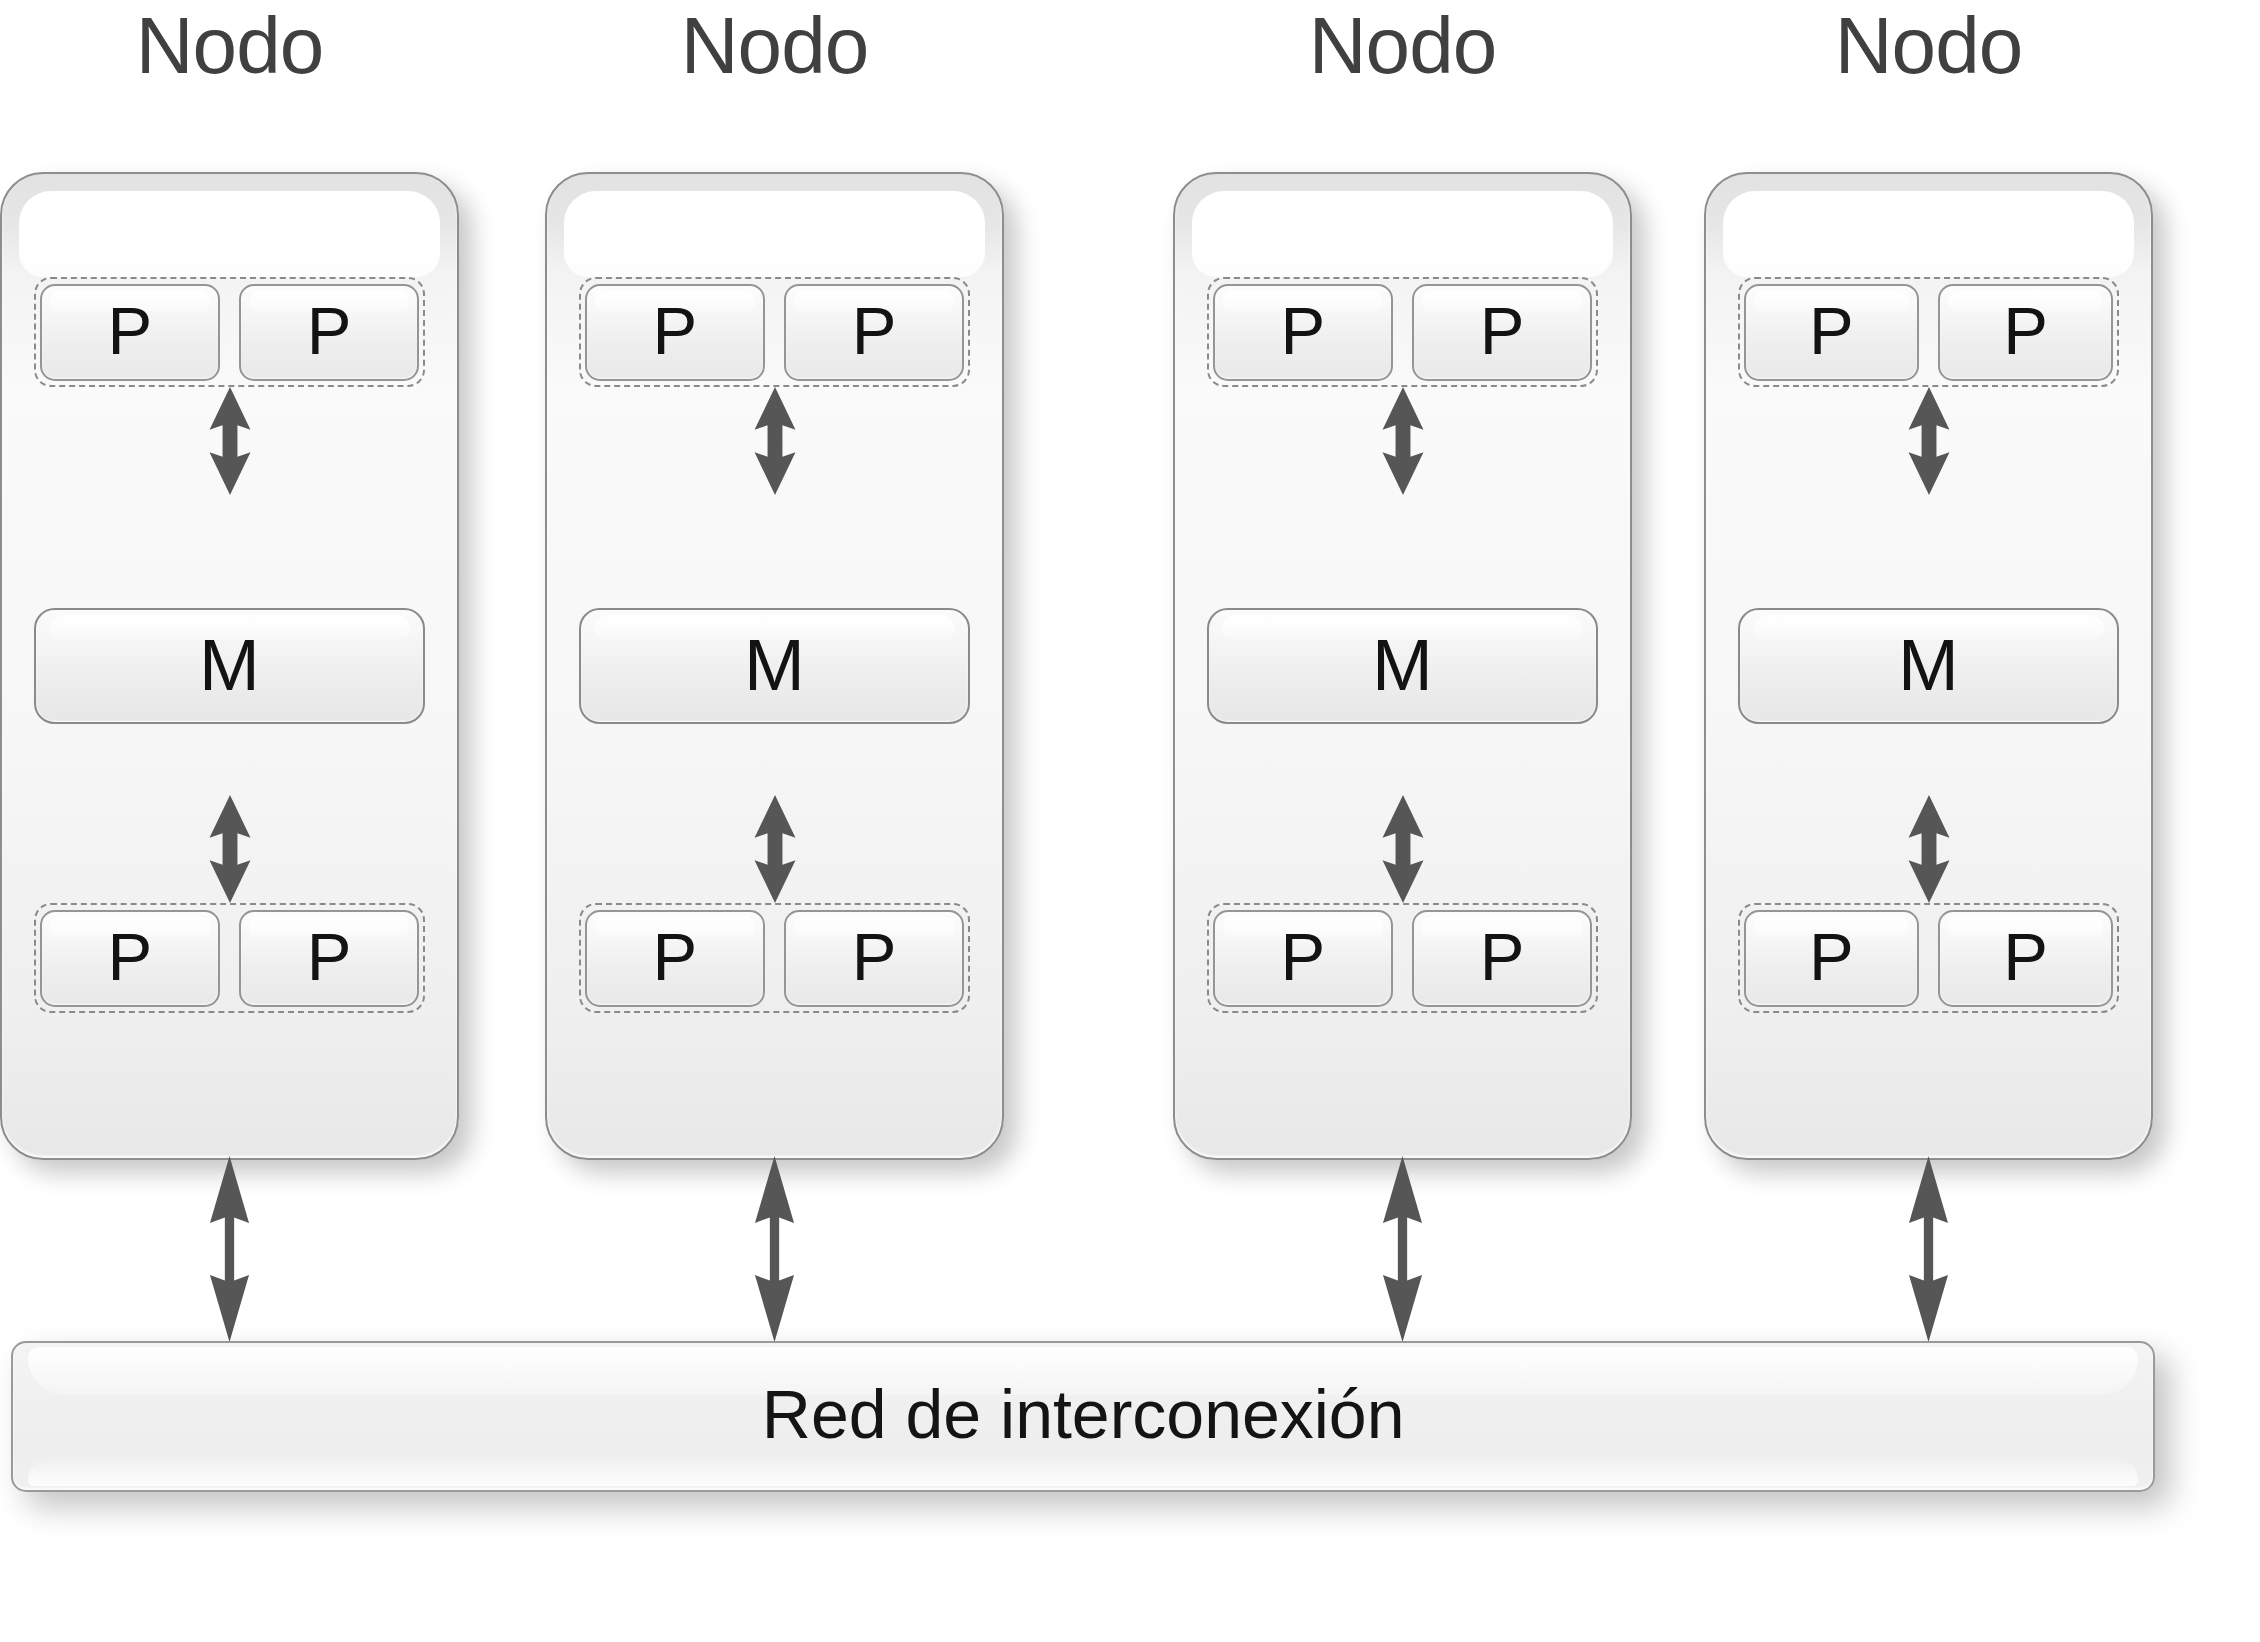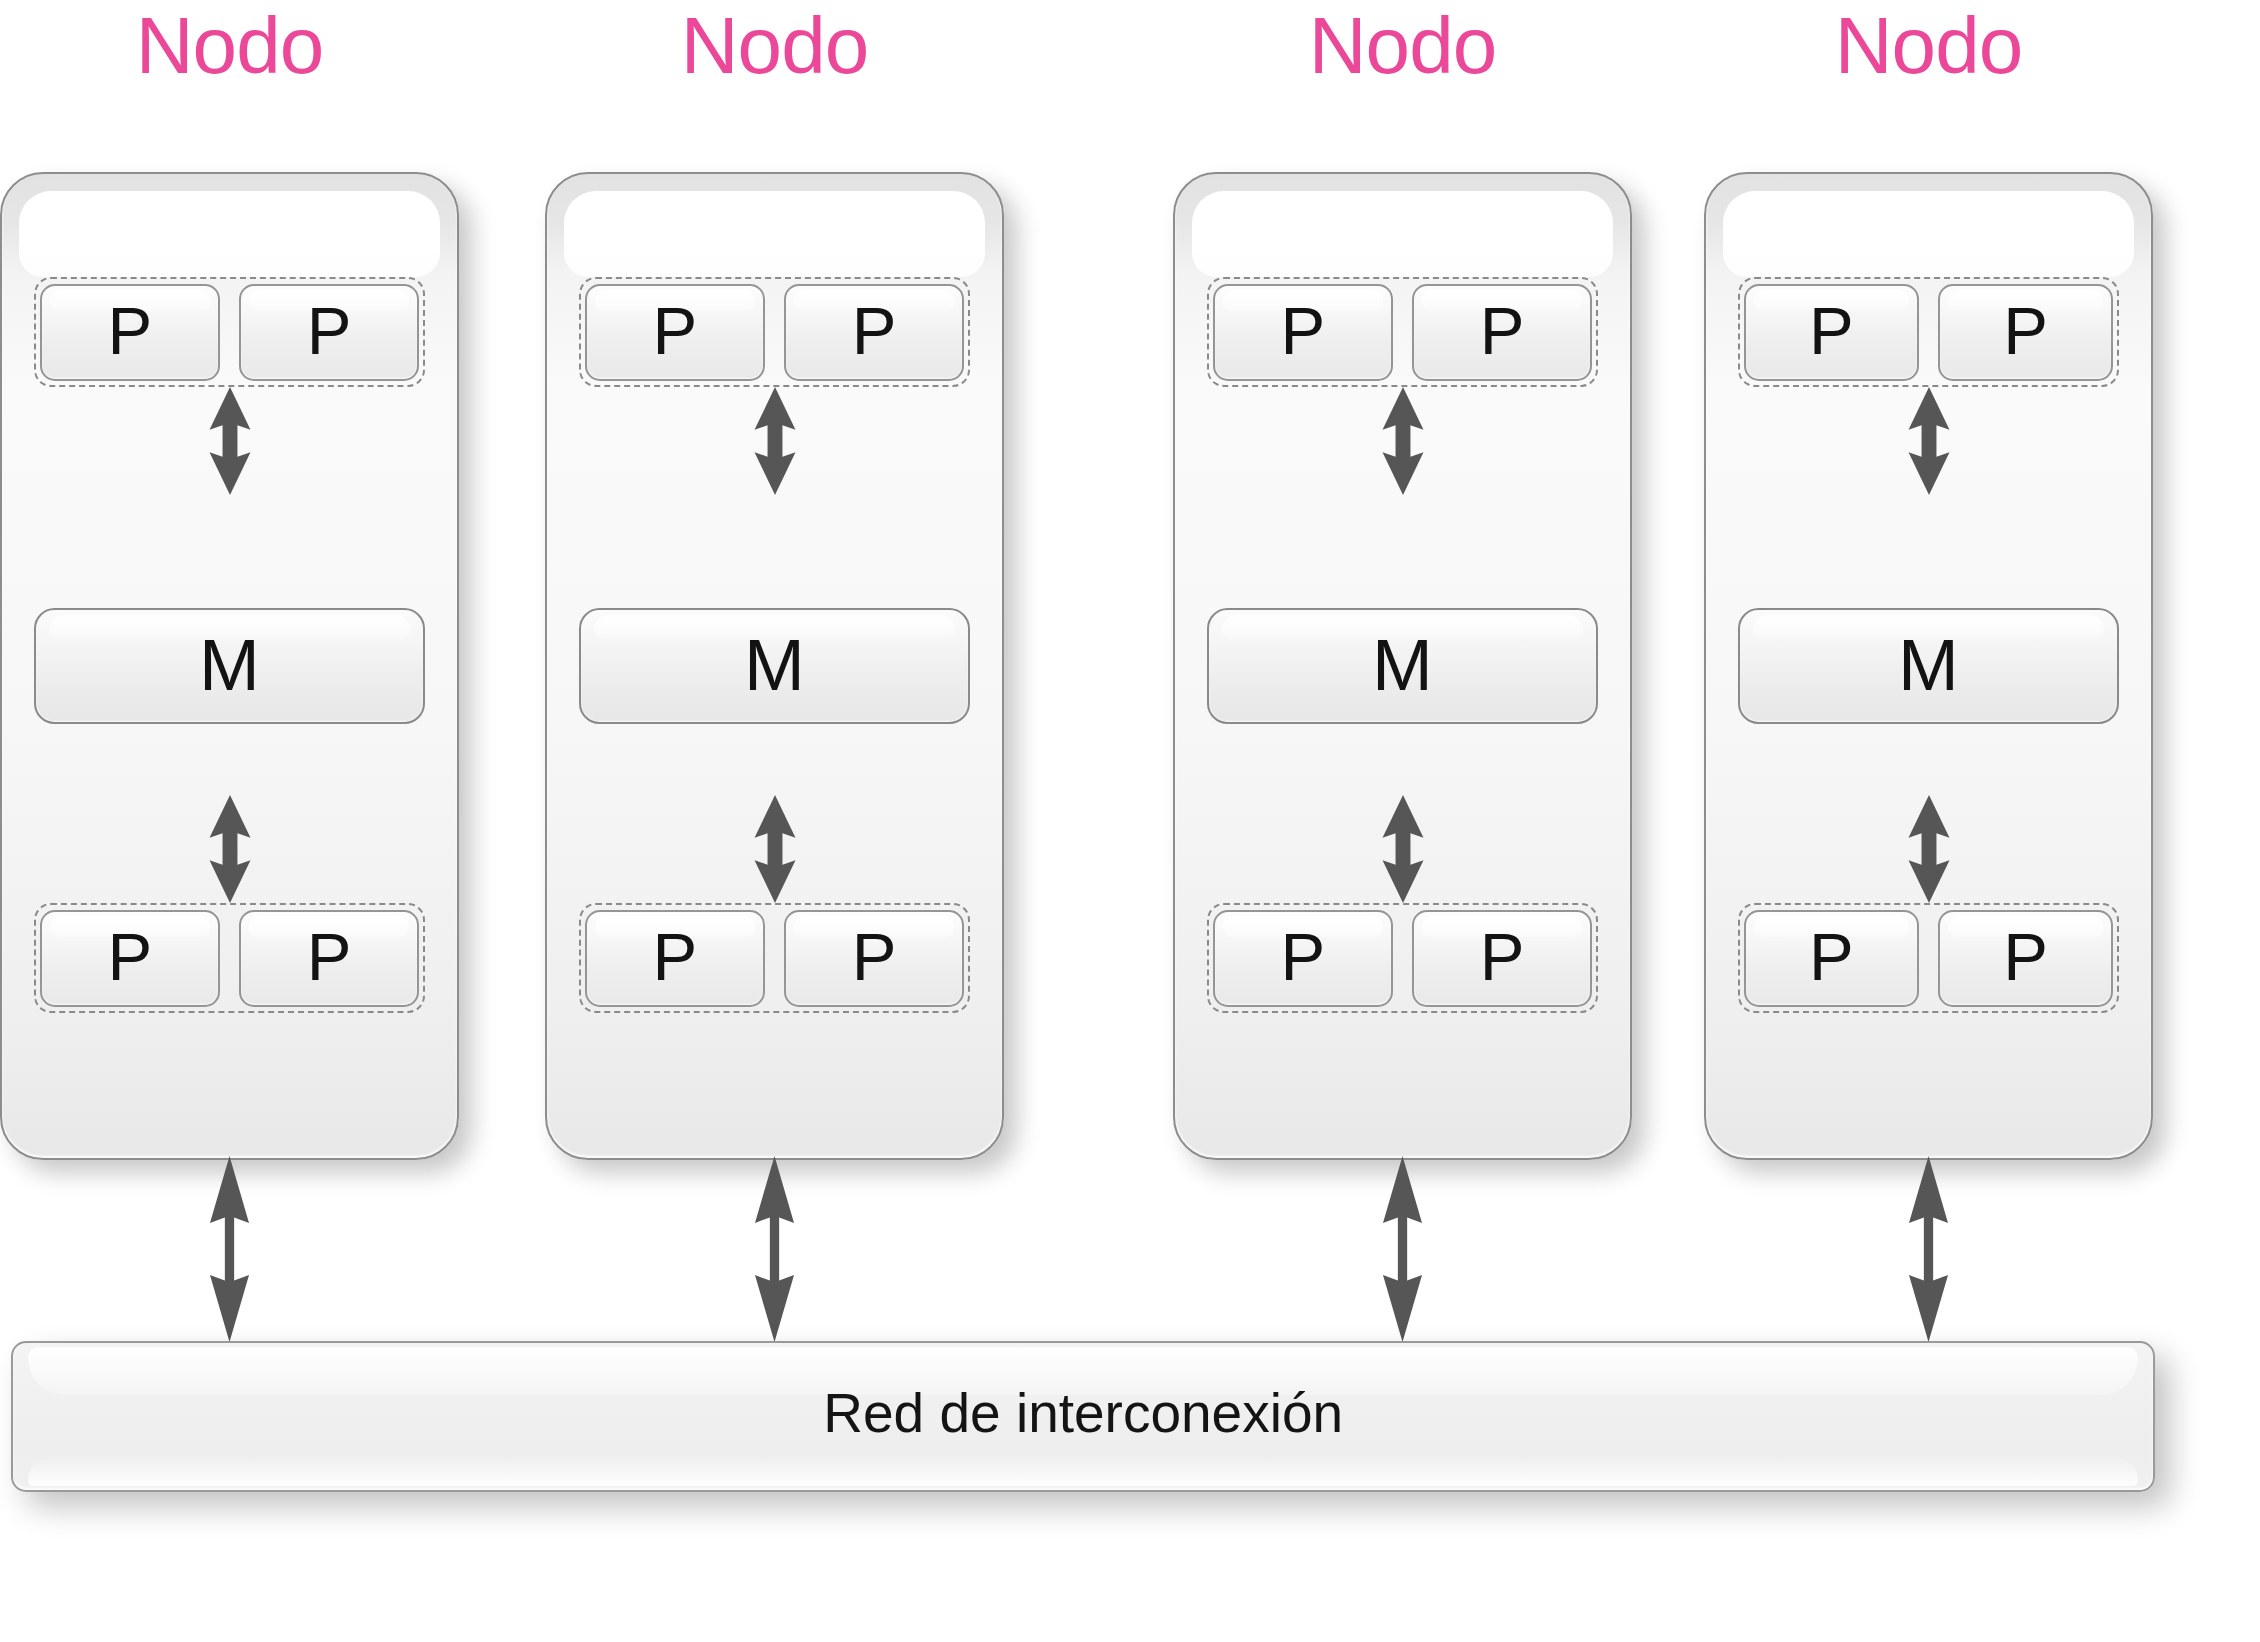--- a/index.html
+++ b/index.html
@@ -9,21 +9,21 @@
     position:relative;overflow:hidden;
     -webkit-font-smoothing:antialiased;
   }
   #stage{position:absolute;left:0;top:0;width:2261px;height:1643px;}
 
   
   .node-col{position:absolute;top:0;height:1184px;}
   .node-title{
     position:absolute;top:5.6px;left:0;width:100%;
     text-align:center;font-size:80px;line-height:1;
-    color:#ec4899;font-weight:400;letter-spacing:-0.9px;
+    color:#404040;font-weight:400;letter-spacing:-0.9px;
   }
 
   
   .node-body{
     position:absolute;top:172px;left:0;width:100%;height:988px;
     border:2.8px solid #8d8d8d;
     border-radius:43px;
     background:
       linear-gradient(180deg,#e2e2e2 0%,#e6e6e6 5%,#f3f3f3 10%,#fafafa 22%,#f7f7f7 55%,#efefef 85%,#e8e8e8 100%);
     box-shadow:
@@ -120,21 +120,21 @@
     border-radius:11.2px 11.2px 37px 37px;
     background:linear-gradient(180deg,rgba(255,255,255,0.95),rgba(255,255,255,0.25));
   }
   .netbar-gloss-bot{
     position:absolute;bottom:3.7px;left:15px;right:15px;height:28px;
     border-radius:37px 37px 9.3px 9.3px;
     background:linear-gradient(0deg,rgba(255,255,255,0.9),rgba(255,255,255,0.05));
   }
   .netbar-label{
     position:relative;z-index:3;
-    font-size:55px;line-height:1;color:#141414;font-weight:400;
+    font-size:68px;line-height:1;color:#141414;font-weight:400;
     transform:translateY(-2.8px);
   }
 </style>
 </head>
 <body>
 
 <div id="stage">
 
   <div class="node-col" style="left:0px;width:459px;">
     <div class="node-title">Nodo</div>

